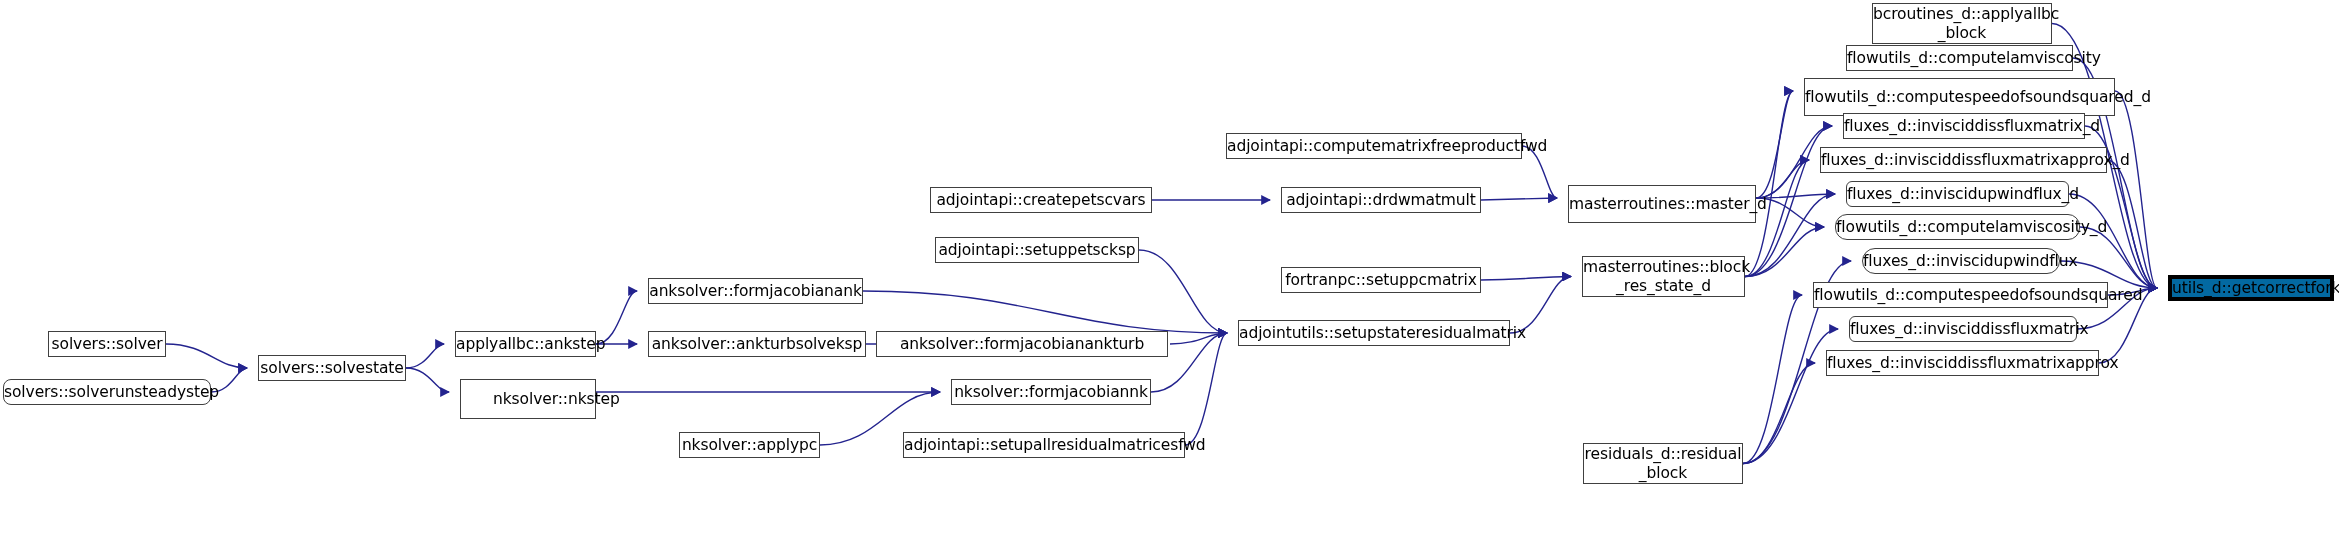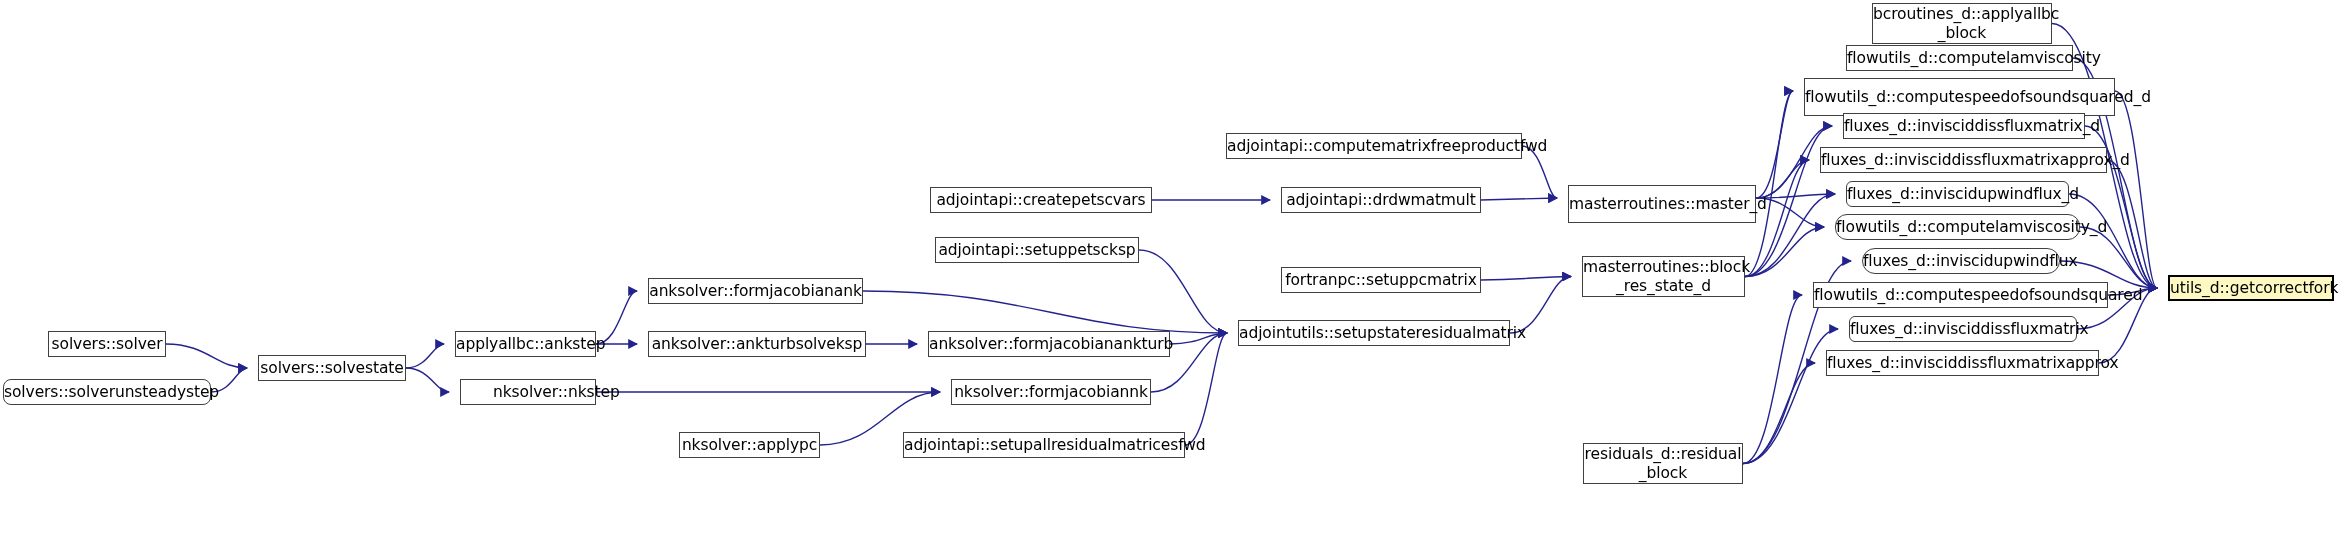--- a/index.html
+++ b/index.html
@@ -35,22 +35,22 @@
     display: flex;
     align-items: center;
     justify-content: center;
     text-align: center;
     white-space: pre;
     letter-spacing: -0.1px;
     cursor: pointer;
     z-index: 5;
   }
   .node.highlight {
-    background: #fef9c3;
-    border: 2px solid #000000;
+    background: #0369a1;
+    border: 4px solid #000000;
   }
   .node .lbl {
     display: block;
     width: 100%;
   }
 </style>
 </head>
 <body>
 
 <div id="graph">
@@ -105,24 +105,24 @@
         <path d="M 2108 295 C 2135 295, 2141 288, 2157 288" fill="none" stroke="#23238e" stroke-width="1.4" marker-end="url(#arrow)"></path>
         <path d="M 2077 329 C 2117.95 329, 2127.05 288, 2157 288" fill="none" stroke="#23238e" stroke-width="1.4" marker-end="url(#arrow)"></path>
         <path d="M 2099 363 C 2130.05 363, 2136.95 288, 2157 288" fill="none" stroke="#23238e" stroke-width="1.4" marker-end="url(#arrow)"></path>
       </g>
   </svg>
   <div id="node-layer">
       <div class="node" style="left: 48px; top: 331px; width: 118px; height: 26px;"><span class="lbl">solvers::solver</span></div>
       <div class="node" style="left: 3px; top: 379px; width: 208px; height: 26px; border-radius: 8px;"><span class="lbl">solvers::solverunsteadystep</span></div>
       <div class="node" style="left: 258px; top: 355px; width: 148px; height: 26px;"><span class="lbl">solvers::solvestate</span></div>
       <div class="node" style="left: 455px; top: 331px; width: 141px; height: 26px;"><span class="lbl">applyallbc::ankstep</span></div>
-      <div class="node" style="left: 460px; top: 379px; width: 136px; height: 26px; padding-left: 32px;"><span class="lbl">nksolver::nkstep</span></div>
+      <div class="node" style="left: 460px; top: 379px; width: 136px; height: 40px; padding-left: 32px;"><span class="lbl">nksolver::nkstep</span></div>
       <div class="node" style="left: 648px; top: 278px; width: 215px; height: 26px;"><span class="lbl">anksolver::formjacobianank</span></div>
       <div class="node" style="left: 648px; top: 331px; width: 218px; height: 26px;"><span class="lbl">anksolver::ankturbsolveksp</span></div>
-      <div class="node" style="left: 928px; top: 331px; width: 242px; height: 26px;"><span class="lbl">anksolver::formjacobianankturb</span></div>
+      <div class="node" style="left: 876px; top: 331px; width: 292px; height: 26px;"><span class="lbl">anksolver::formjacobianankturb</span></div>
       <div class="node" style="left: 951px; top: 379px; width: 200px; height: 26px;"><span class="lbl">nksolver::formjacobiannk</span></div>
       <div class="node" style="left: 679px; top: 432px; width: 141px; height: 26px;"><span class="lbl">nksolver::applypc</span></div>
       <div class="node" style="left: 903px; top: 432px; width: 282px; height: 26px;"><span class="lbl">adjointapi::setupallresidualmatricesfwd</span></div>
       <div class="node" style="left: 930px; top: 187px; width: 222px; height: 26px;"><span class="lbl">adjointapi::createpetscvars</span></div>
       <div class="node" style="left: 935px; top: 237px; width: 204px; height: 26px;"><span class="lbl">adjointapi::setuppetscksp</span></div>
       <div class="node" style="left: 1226px; top: 133px; width: 296px; height: 26px;"><span class="lbl">adjointapi::computematrixfreeproductfwd</span></div>
       <div class="node" style="left: 1281px; top: 187px; width: 200px; height: 26px;"><span class="lbl">adjointapi::drdwmatmult</span></div>
       <div class="node" style="left: 1281px; top: 267px; width: 200px; height: 26px;"><span class="lbl">fortranpc::setuppcmatrix</span></div>
       <div class="node" style="left: 1238px; top: 320px; width: 272px; height: 26px;"><span class="lbl">adjointutils::setupstateresidualmatrix</span></div>
       <div class="node" style="left: 1568px; top: 185px; width: 188px; height: 38px;"><span class="lbl">masterroutines::master_d</span></div>

